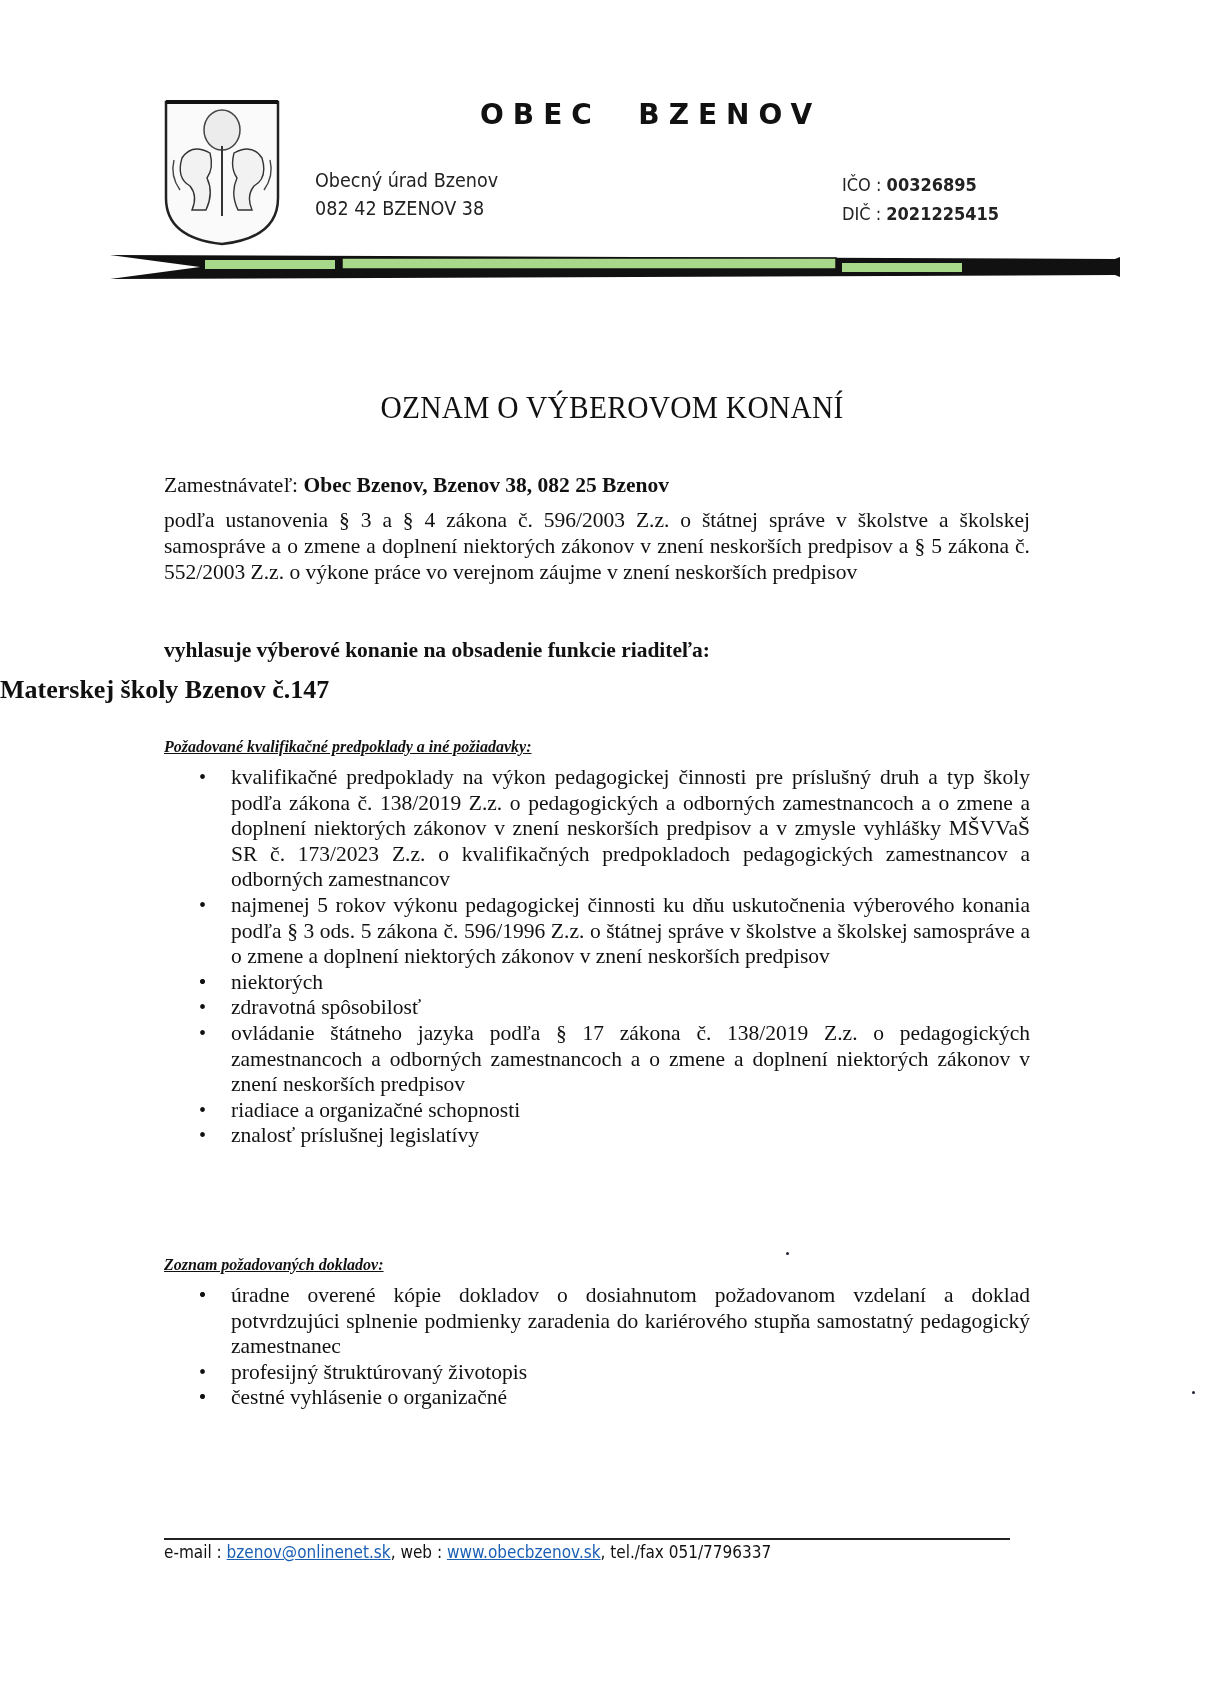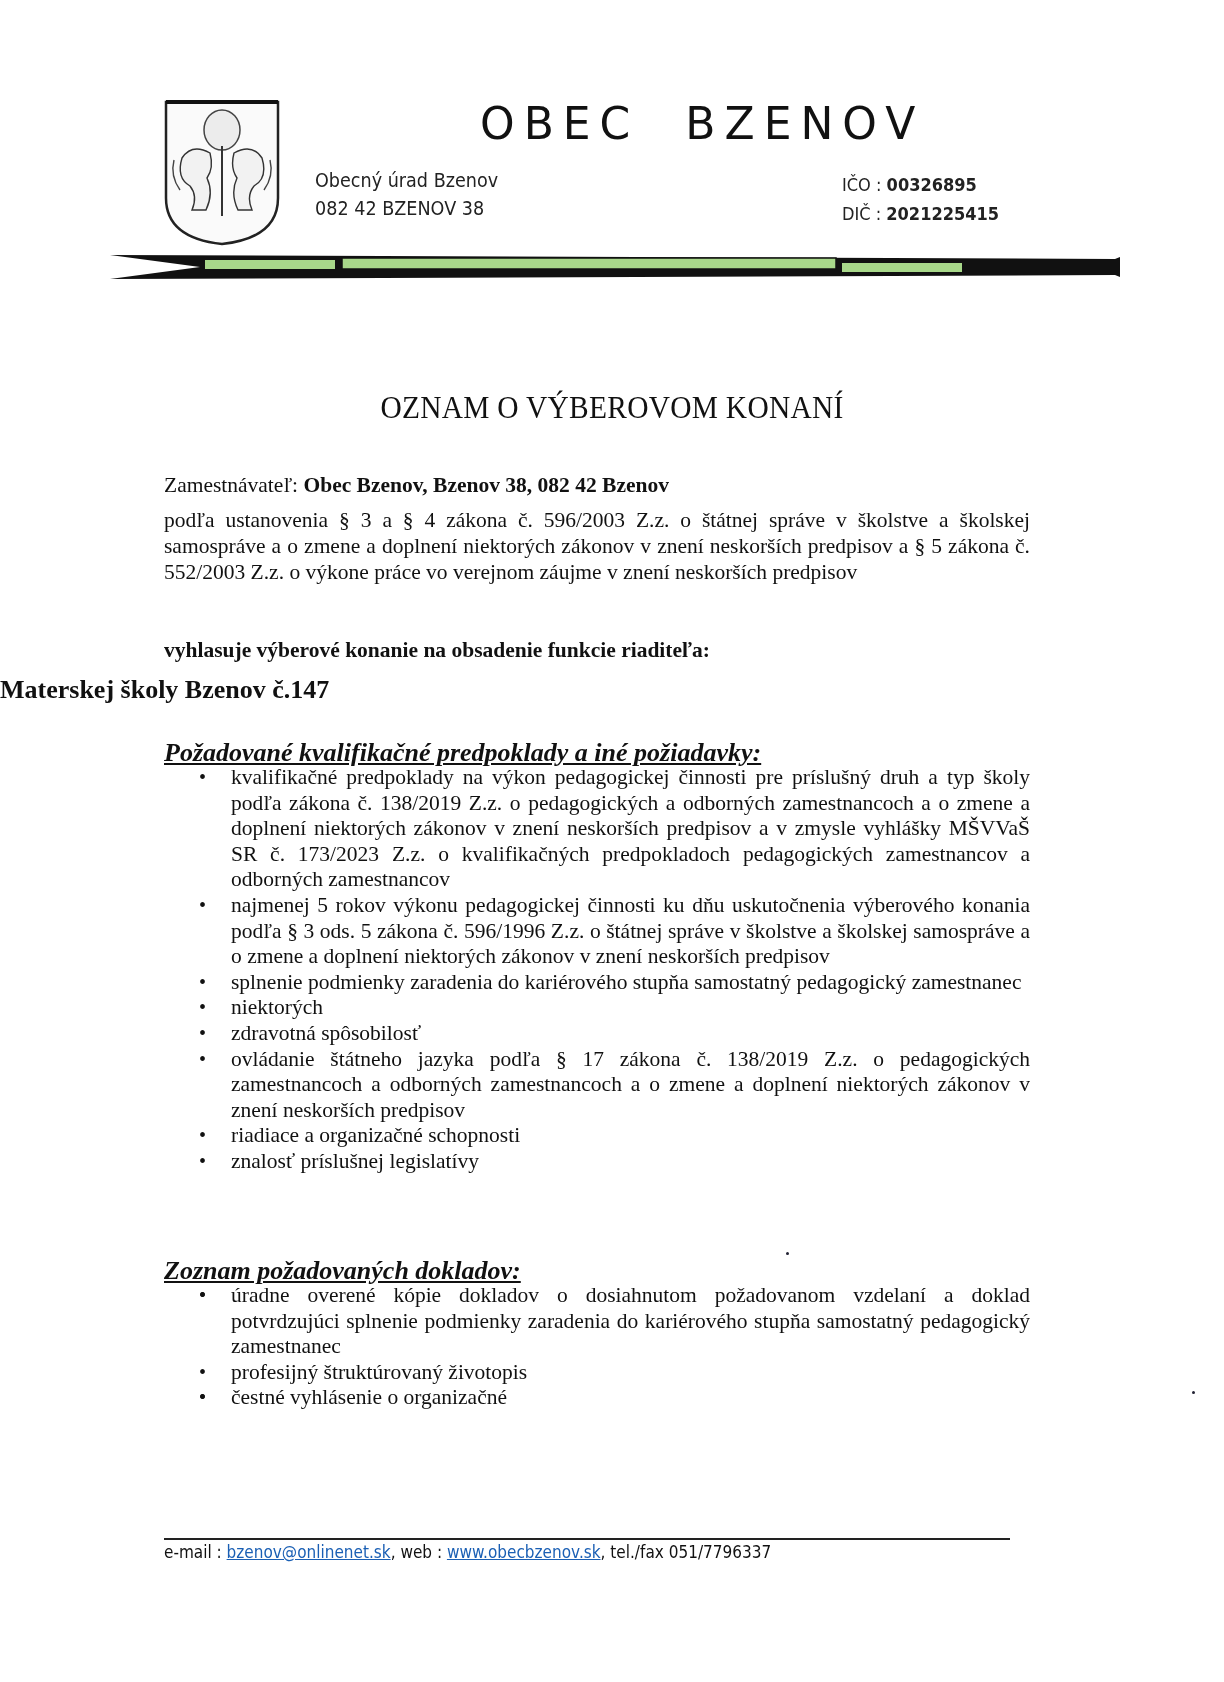--- a/index.html
+++ b/index.html
@@ -4,39 +4,39 @@
   <style>
     html, body { margin: 0; padding: 0; }
     body {
       width: 1224px; height: 1682px; background: #ffffff; position: relative; overflow: hidden;
       font-family: "Liberation Serif", serif; color: #111;
     }
     .abs { position: absolute; }
     
     .crest { left: 162px; top: 98px; width: 120px; height: 150px; }
     .org-name {
-      left: 480px; top: 98px; font-family: "DejaVu Sans", sans-serif; font-weight: normal;
-      font-size: 44px; letter-spacing: 9px; color: #111; white-space: pre;
+      left: 480px; top: 98px; font-family: "DejaVu Sans", sans-serif; font-weight: bold;
+      font-size: 28px; letter-spacing: 9px; color: #111; white-space: pre;
     }
     .office { left: 315px; top: 166px; font-family: "DejaVu Sans", sans-serif; font-size: 20px; line-height: 28px; color: #222; transform: scaleX(0.88); transform-origin: left top; }
     .ids { left: 842px; top: 170px; font-family: "DejaVu Sans", sans-serif; font-size: 18px; line-height: 29px; color: #222; transform: scaleX(0.9); transform-origin: left top; }
     .ids b { font-weight: bold; }
     .divider { left: 110px; top: 253px; width: 1010px; height: 30px; }
 
     .title {
       left: 0; width: 1224px; top: 389px; text-align: center; font-size: 32px; font-weight: normal;
       letter-spacing: 0.3px; transform: scaleX(0.92);
     }
     .p { left: 164px; width: 866px; font-size: 21.5px; line-height: 26px; text-align: justify; }
     .p b { font-weight: bold; }
     .emp { top: 472px; }
     .law { top: 507px; text-align-last: left; }
     .announce { top: 637px; font-weight: bold; }
     .school { left: 0; width: 1224px; top: 675px; text-align: left; font-size: 26px; font-weight: bold; }
-    .sect-head { left: 164px; font-size: 26px; font-weight: bold; font-style: italic; text-decoration: underline; }
+    .sect-head { left: 164px; font-size: 16px; font-weight: bold; font-style: italic; text-decoration: underline; }
     .h1 { top: 738px; }
     .h2 { top: 1256px; }
     ul.list { left: 164px; width: 866px; margin: 0; padding: 0; list-style: none; }
     ul.list li { position: relative; padding-left: 67px; font-size: 21.5px; line-height: 25.6px; text-align: justify; text-align-last: left; }
     ul.list li .bullet { position: absolute; left: 35px; top: 0; font-size: 20px; }
     .l1 { top: 765px; }
     .l2 { top: 1283px; }
     .footer-rule { left: 164px; top: 1538px; width: 846px; height: 0; border-top: 2px solid #222; }
     .footer { left: 164px; top: 1542px; font-family: "DejaVu Sans", sans-serif; font-size: 17px; color: #111; transform: scaleX(0.9); transform-origin: left top; white-space: nowrap; }
     .footer a { color: #1a5fb4; text-decoration: underline; }
@@ -72,32 +72,32 @@
     <rect x="95" y="7" width="130" height="9" fill="#a8d88a"></rect>
     <rect x="232" y="5" width="494" height="11" fill="#a8d88a" stroke="#111" stroke-width="1.5"></rect>
     <rect x="732" y="10" width="120" height="9" fill="#a8d88a"></rect>
     <polygon points="1005,6 1010,4 1010,24 1005,22" fill="#111"></polygon>
   </svg>
 </div>
 
 <div class="abs title">OZNAM O VÝBEROVOM KONANÍ</div>
 
 <div class="abs p emp">
-  <span>Zamestnávateľ: </span><b>Obec Bzenov, Bzenov 38, 082 42 Bzenov</b>
+  <span>Zamestnávateľ: </span><b>Obec Bzenov, Bzenov 38, 082 25 Bzenov</b>
 </div>
 <div class="abs p law">podľa ustanovenia § 3 a § 4 zákona č. 596/2003 Z.z. o štátnej správe v školstve a školskej samospráve a o zmene a doplnení niektorých zákonov v znení neskorších predpisov a § 5 zákona č. 552/2003 Z.z. o výkone práce vo verejnom záujme v znení neskorších predpisov</div>
 
 <div class="abs p announce">vyhlasuje výberové konanie na obsadenie funkcie riaditeľa:</div>
 <div class="abs school">Materskej školy Bzenov č.147</div>
 
 <div class="abs sect-head h1">Požadované kvalifikačné predpoklady a iné požiadavky:</div>
 <ul class="abs list l1">
   <li><span class="bullet">•</span><span>kvalifikačné predpoklady na výkon pedagogickej činnosti pre príslušný druh a typ školy podľa zákona č. 138/2019 Z.z. o pedagogických a odborných zamestnancoch a o zmene a doplnení niektorých zákonov v znení neskorších predpisov a v zmysle vyhlášky MŠVVaŠ SR č. 173/2023 Z.z. o kvalifikačných predpokladoch pedagogických zamestnancov a odborných zamestnancov</span></li>
   <li><span class="bullet">•</span><span>najmenej 5 rokov výkonu pedagogickej činnosti ku dňu uskutočnenia výberového konania podľa § 3 ods. 5 zákona č. 596/1996 Z.z. o štátnej správe v školstve a školskej samospráve a o zmene a doplnení niektorých zákonov v znení neskorších predpisov</span></li>
-  <li><span class="bullet">•</span><span>splnenie podmienky zaradenia do kariérového stupňa samostatný pedagogický zamestnanec</span></li>
+  <li><span class="bullet">•</span></li>
   <li><span class="bullet">•</span><span>niektorých</span></li>
   <li><span class="bullet">•</span><span>zdravotná spôsobilosť</span></li>
   <li><span class="bullet">•</span><span>ovládanie štátneho jazyka podľa § 17 zákona č. 138/2019 Z.z. o pedagogických zamestnancoch a odborných zamestnancoch a o zmene a doplnení niektorých zákonov v znení neskorších predpisov</span></li>
   <li><span class="bullet">•</span><span>riadiace a organizačné schopnosti</span></li>
   <li><span class="bullet">•</span><span>znalosť príslušnej legislatívy</span></li>
 </ul>
 
 <div class="abs speck" style="left:786px; top:1252px;"></div>
 
 <div class="abs sect-head h2">Zoznam požadovaných dokladov:</div>

